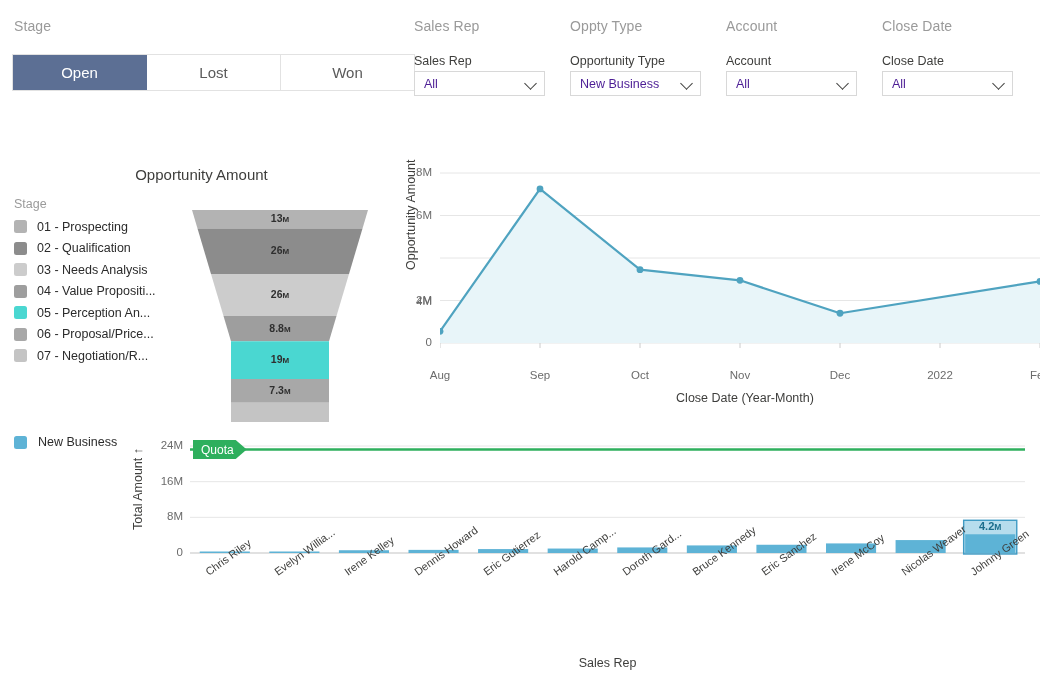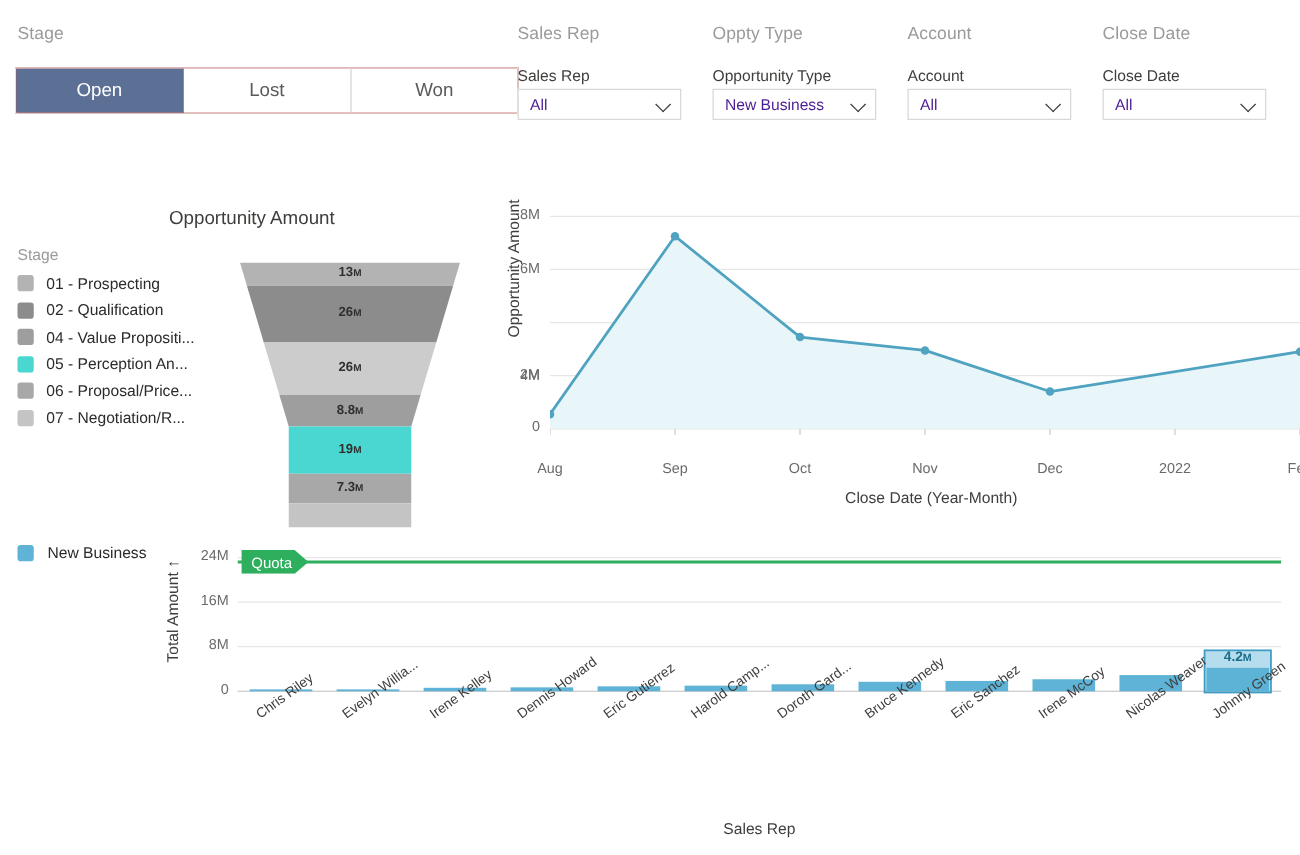--- a/index.html
+++ b/index.html
@@ -20,21 +20,21 @@
     font-weight: 400;
     letter-spacing: .1px;
     white-space: nowrap;
   }
   .seg-control {
     position: absolute;
     left: 12px; top: 54px;
     display: flex;
     width: 403px; height: 37px;
     border: 1px solid #e2e2e2;
-    background: #b91c1c;
+    background: #bef264;
   }
   .seg {
     flex: 1;
     display: flex; align-items: center; justify-content: center;
     font-size: 15px;
     color: #5a5a5a;
     border-right: 1px solid #e2e2e2;
     cursor: pointer;
     background: #fff;
   }
@@ -240,20 +240,24 @@
   <div class="funnel-title">Opportunity Amount</div>
   <div class="legend-head">Stage</div>
   <div class="legend-list" id="funnel-legend">
       <div class="legend-row">
         <span class="legend-sw" style="background: rgb(179, 179, 179);"></span>
         <span class="legend-txt">01 - Prospecting</span>
       </div>
       <div class="legend-row">
         <span class="legend-sw" style="background: rgb(140, 140, 140);"></span>
         <span class="legend-txt">02 - Qualification</span>
+      </div>
+      <div class="legend-row">
+        <span class="legend-sw" style="background: rgb(204, 204, 204);"></span>
+        <span class="legend-txt">03 - Needs Analysis</span>
       </div>
       <div class="legend-row">
         <span class="legend-sw" style="background: rgb(158, 158, 158);"></span>
         <span class="legend-txt">04 - Value Propositi...</span>
       </div>
       <div class="legend-row">
         <span class="legend-sw" style="background: rgb(74, 215, 209);"></span>
         <span class="legend-txt">05 - Perception An...</span>
       </div>
       <div class="legend-row">

